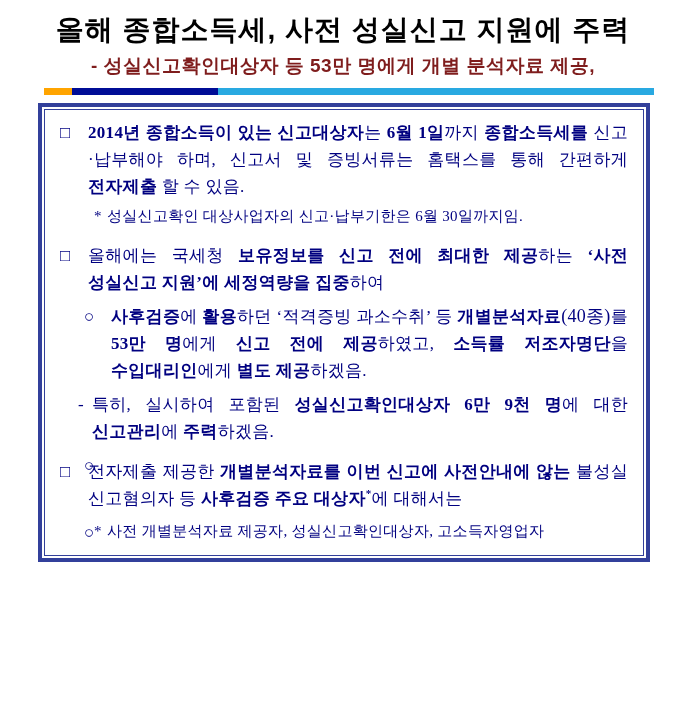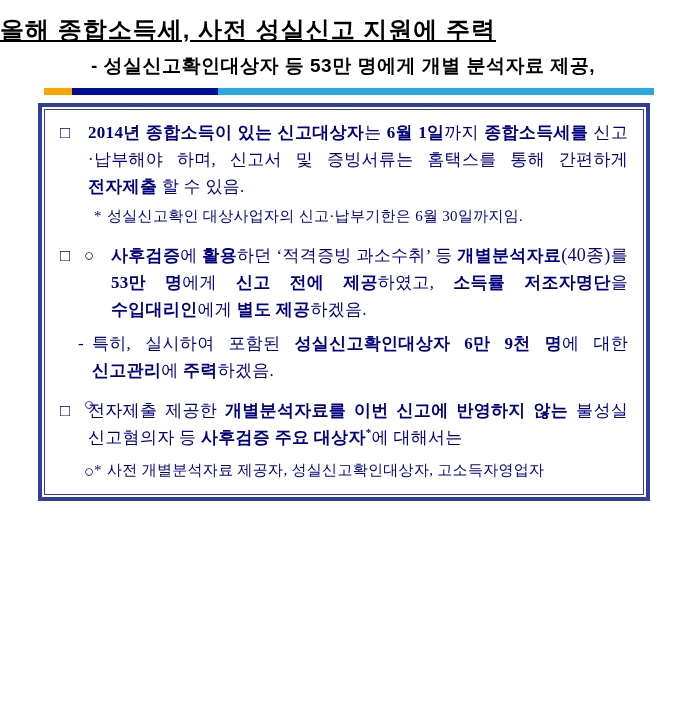--- a/index.html
+++ b/index.html
@@ -5,30 +5,30 @@
   html,body{margin:0;padding:0;}
   body{
     width:686px;height:713px;background:#ffffff;
     font-family:"Liberation Serif", serif;
     overflow:hidden;
   }
   .page{padding-top:12px;}
 
   
   .title{
-    margin:0;
+    margin:0;text-align:center;
     font-family:"Liberation Sans", sans-serif;
-    font-weight:bold;font-size:24px;line-height:36px;
-    color:#000000;letter-spacing:1px;text-decoration:underline;
+    font-weight:bold;font-size:28px;line-height:36px;
+    color:#000000;letter-spacing:1px;
   }
   .subtitle{
     margin-top:6px;text-align:center;
     font-family:"Liberation Sans", sans-serif;
     font-weight:bold;font-size:19px;line-height:23px;
-    color:#000000;letter-spacing:0.5px;
+    color:#7f1d1d;letter-spacing:0.5px;
   }
 
   
   .divider{
     display:flex;height:7px;margin:11px 32px 0 44px;
   }
   .divider .seg{display:block;height:100%;}
 
   
   .box-outer{
@@ -85,22 +85,22 @@
   <div class="divider">
       <span class="seg" style="background: rgb(255, 164, 0); width: 4.6%;"></span>
       <span class="seg" style="background: rgb(0, 13, 150); width: 24%;"></span>
       <span class="seg" style="background: rgb(41, 169, 225); width: 71.4%;"></span>
     </div>
 
   <div class="box-outer">
     <div class="box-inner">
         <div class="block lvl-square"><span class="marker">□</span><span><span class="bold">2014년 종합소득이 있는 신고대상자</span><span>는 </span><span class="bold">6월 1일</span><span>까지 </span><span class="bold">종합소득세를</span><span> 신고·납부해야 하며, 신고서 및 증빙서류는 홈택스를 통해 간편하게 </span><span class="bold">전자제출</span><span> 할 수 있음.</span></span></div>
         <div class="block lvl-note"><span class="marker">*</span><span><span>성실신고확인 대상사업자의 신고·납부기한은 6월 30일까지임.</span></span></div>
-        <div class="block lvl-square"><span class="marker">□</span></div>
+        <div class="block lvl-square"><span class="marker">□</span><span><span>올해에는 국세청 </span><span class="bold">보유정보를 신고 전에 최대한 제공</span><span>하는 </span><span class="bold">‘사전 성실신고 지원’에 세정역량을 집중</span><span>하여</span></span></div>
         <div class="block lvl-circle"><span class="marker">○</span><span><span class="bold">사후검증</span><span>에 </span><span class="bold">활용</span><span>하던 ‘적격증빙 과소수취’ 등 </span><span class="bold">개별분석</span><span class="bold">자료</span><span class="sm">(40종)</span><span>를 </span><span class="bold">53만 명</span><span>에게 </span><span class="bold">신고 전에 제공</span><span>하였고, </span><span class="bold">소득률 저조자명단</span><span>을 </span><span class="bold">수입대리인</span><span>에게 </span><span class="bold">별도 제공</span><span>하겠음.</span></span></div>
         <div class="block lvl-dash"><span class="marker">-</span><span><span>특히, 실시하여 포함된 </span><span class="bold">성실신고확인대상자 6만 9천 명</span><span>에 대한 </span><span class="bold">신고관리</span><span>에 </span><span class="bold">주력</span><span>하겠음.</span></span></div>
         <div class="block lvl-circle"><span class="marker">○</span></div>
-        <div class="block lvl-square"><span class="marker">□</span><span><span>전자제출 제공한 </span><span class="bold">개별분석자료를 이번 신고에 반영하지 않는</span><span> 불성실 신고혐의자 등 </span><span class="bold">사후검증 주요 대상자</span><span class="bold sup">*</span><span>에 대해서는</span></span></div>
+        <div class="block lvl-square"><span class="marker">□</span><span><span>전자제출 제공한 </span><span class="bold">개별분석자료를 이번 신고에 사전안내에 않는</span><span> 불성실 신고혐의자 등 </span><span class="bold">사후검증 주요 대상자</span><span class="bold sup">*</span><span>에 대해서는</span></span></div>
         <div class="block lvl-circle"><span class="marker">○</span></div>
         <div class="block lvl-note"><span class="marker">*</span><span><span>사전 개별분석자료 제공자, 성실신고확인대상자, 고소득자영업자</span></span></div>
       </div>
   </div>
 </div>
 
 </body></html>

